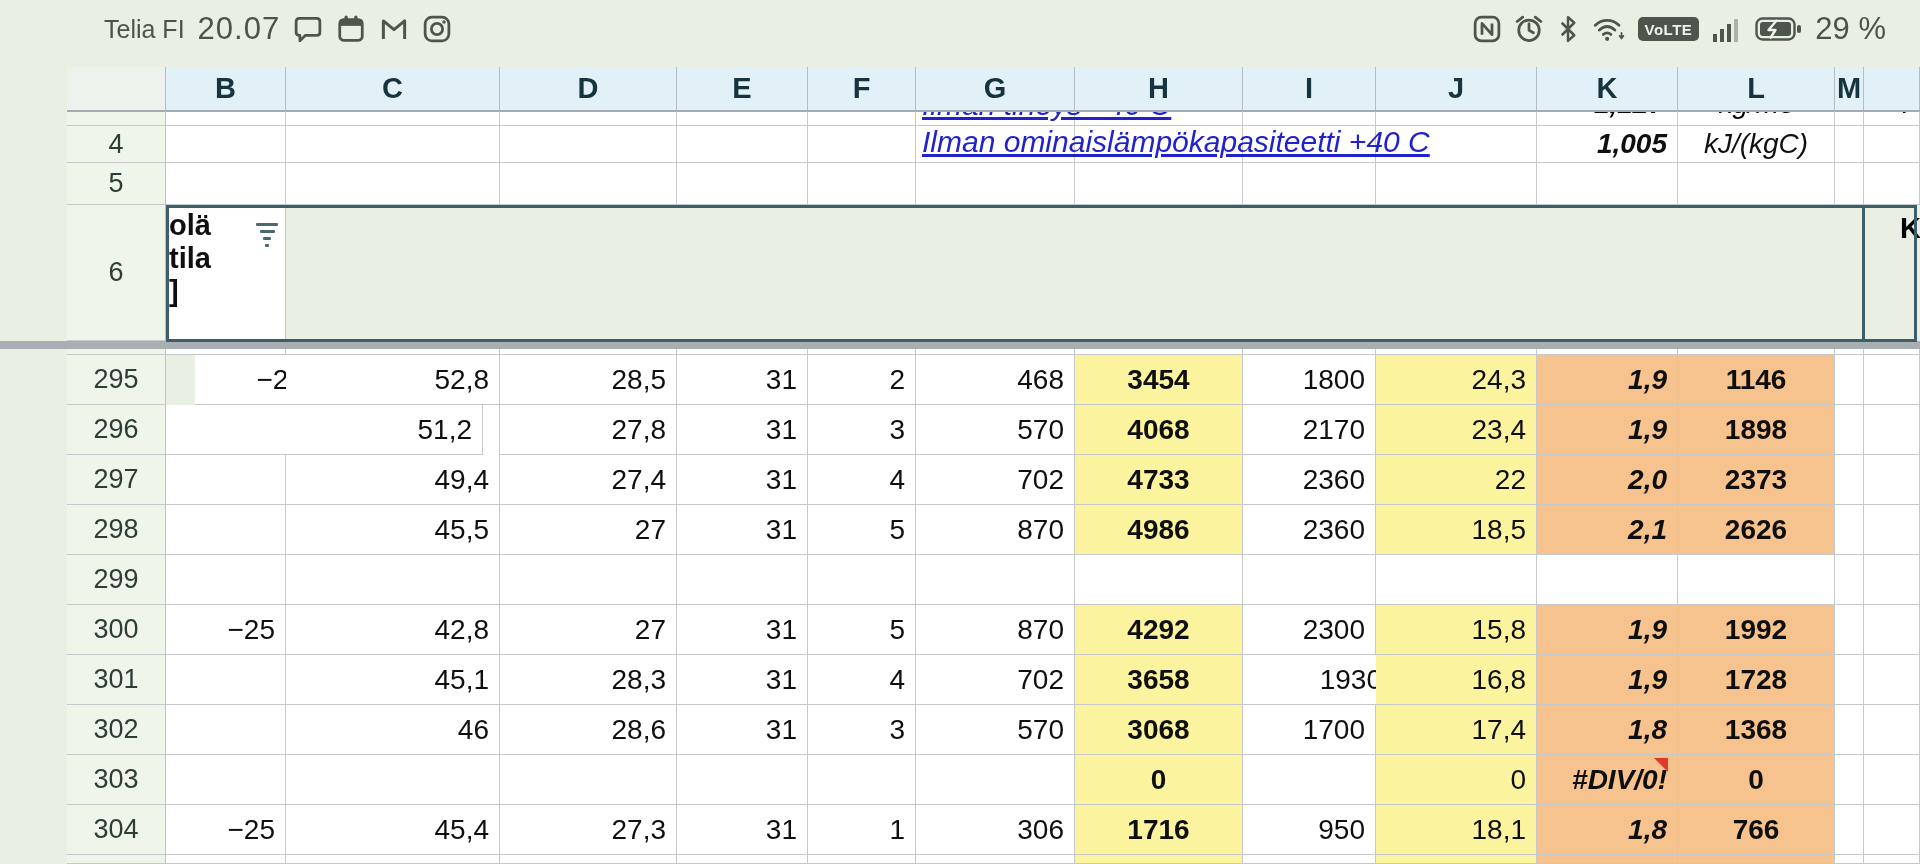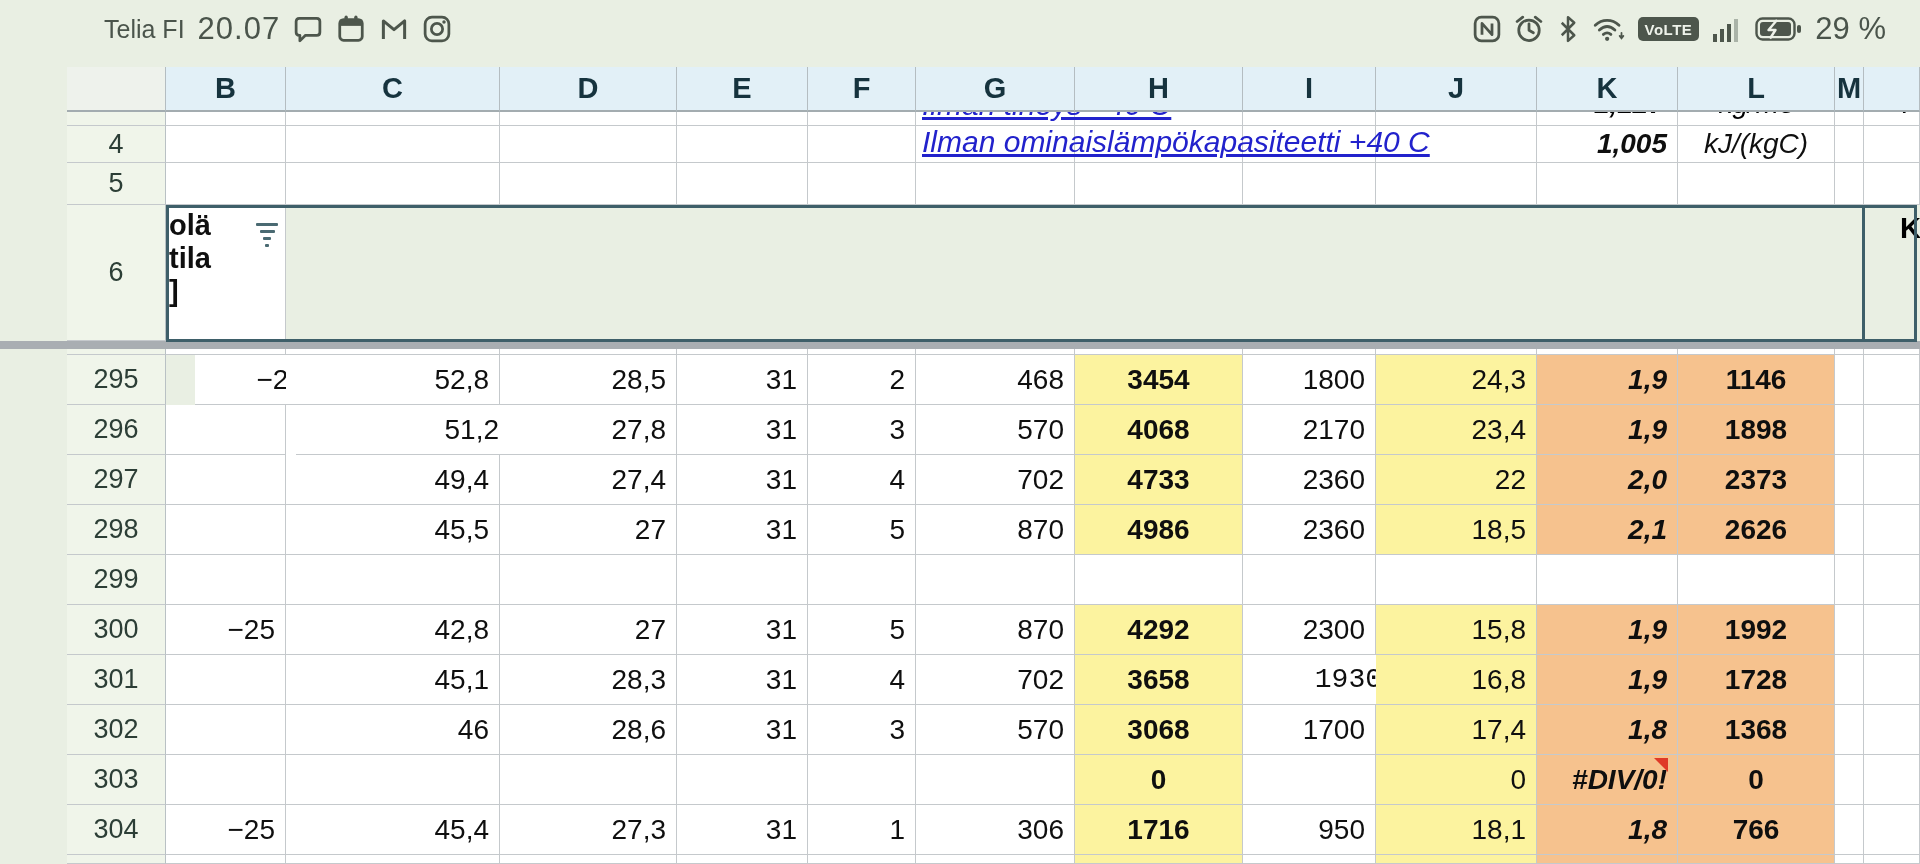--- a/index.html
+++ b/index.html
@@ -233,21 +233,21 @@
       <div class="cell  " style="left: 916px; top: 355px; width: 159px; height: 50px;">468</div>
       <div class="cell fill-y b-bold align-c" style="left: 1075px; top: 355px; width: 168px; height: 50px;">3454</div>
       <div class="cell  " style="left: 1243px; top: 355px; width: 133px; height: 50px;">1800</div>
       <div class="cell fill-y " style="left: 1376px; top: 355px; width: 161px; height: 50px;">24,3</div>
       <div class="cell fill-o b-boldit" style="left: 1537px; top: 355px; width: 141px; height: 50px;">1,9</div>
       <div class="cell fill-o b-bold align-c" style="left: 1678px; top: 355px; width: 157px; height: 50px;">1146</div>
       <div class="cell  " style="left: 1835px; top: 355px; width: 29px; height: 50px;"></div>
       <div class="cell  " style="left: 1864px; top: 355px; width: 56px; height: 50px;"></div>
       <div class="cell rownum" style="left: 67px; top: 405px; width: 99px; height: 50px;">296</div>
       <div class="cell  " style="left: 166px; top: 405px; width: 120px; height: 50px;"></div>
-      <div class="cell  " style="left: 296px; top: 405px; width: 214px; height: 50px; text-align: center;">51,2</div>
+      <div class="cell  " style="left: 269px; top: 405px; width: 214px; height: 50px; text-align: center;">51,2</div>
       <div class="cell  " style="left: 500px; top: 405px; width: 177px; height: 50px;">27,8</div>
       <div class="cell  " style="left: 677px; top: 405px; width: 131px; height: 50px;">31</div>
       <div class="cell  " style="left: 808px; top: 405px; width: 108px; height: 50px;">3</div>
       <div class="cell  " style="left: 916px; top: 405px; width: 159px; height: 50px;">570</div>
       <div class="cell fill-y b-bold align-c" style="left: 1075px; top: 405px; width: 168px; height: 50px;">4068</div>
       <div class="cell  " style="left: 1243px; top: 405px; width: 133px; height: 50px;">2170</div>
       <div class="cell fill-y " style="left: 1376px; top: 405px; width: 161px; height: 50px;">23,4</div>
       <div class="cell fill-o b-boldit" style="left: 1537px; top: 405px; width: 141px; height: 50px;">1,9</div>
       <div class="cell fill-o b-bold align-c" style="left: 1678px; top: 405px; width: 157px; height: 50px;">1898</div>
       <div class="cell  " style="left: 1835px; top: 405px; width: 29px; height: 50px;"></div>
@@ -309,21 +309,21 @@
       <div class="cell  " style="left: 1835px; top: 605px; width: 29px; height: 50px;"></div>
       <div class="cell  " style="left: 1864px; top: 605px; width: 56px; height: 50px;"></div>
       <div class="cell rownum" style="left: 67px; top: 655px; width: 99px; height: 50px;">301</div>
       <div class="cell  " style="left: 166px; top: 655px; width: 120px; height: 50px;"></div>
       <div class="cell  " style="left: 286px; top: 655px; width: 214px; height: 50px;">45,1</div>
       <div class="cell  " style="left: 500px; top: 655px; width: 177px; height: 50px;">28,3</div>
       <div class="cell  " style="left: 677px; top: 655px; width: 131px; height: 50px;">31</div>
       <div class="cell  " style="left: 808px; top: 655px; width: 108px; height: 50px;">4</div>
       <div class="cell  " style="left: 916px; top: 655px; width: 159px; height: 50px;">702</div>
       <div class="cell fill-y b-bold align-c" style="left: 1075px; top: 655px; width: 168px; height: 50px;">3658</div>
-      <div class="cell  " style="left: 1243px; top: 655px; width: 150px; height: 50px; font-family: Liberation Mono, monospace;">1930</div>
+      <div class="cell  " style="left: 1243px; top: 655px; width: 150px; height: 50px;">1930</div>
       <div class="cell fill-y " style="left: 1376px; top: 655px; width: 161px; height: 50px;">16,8</div>
       <div class="cell fill-o b-boldit" style="left: 1537px; top: 655px; width: 141px; height: 50px;">1,9</div>
       <div class="cell fill-o b-bold align-c" style="left: 1678px; top: 655px; width: 157px; height: 50px;">1728</div>
       <div class="cell  " style="left: 1835px; top: 655px; width: 29px; height: 50px;"></div>
       <div class="cell  " style="left: 1864px; top: 655px; width: 56px; height: 50px;"></div>
       <div class="cell rownum" style="left: 67px; top: 705px; width: 99px; height: 50px;">302</div>
       <div class="cell  " style="left: 166px; top: 705px; width: 120px; height: 50px;"></div>
       <div class="cell  " style="left: 286px; top: 705px; width: 214px; height: 50px;">46</div>
       <div class="cell  " style="left: 500px; top: 705px; width: 177px; height: 50px;">28,6</div>
       <div class="cell  " style="left: 677px; top: 705px; width: 131px; height: 50px;">31</div>

